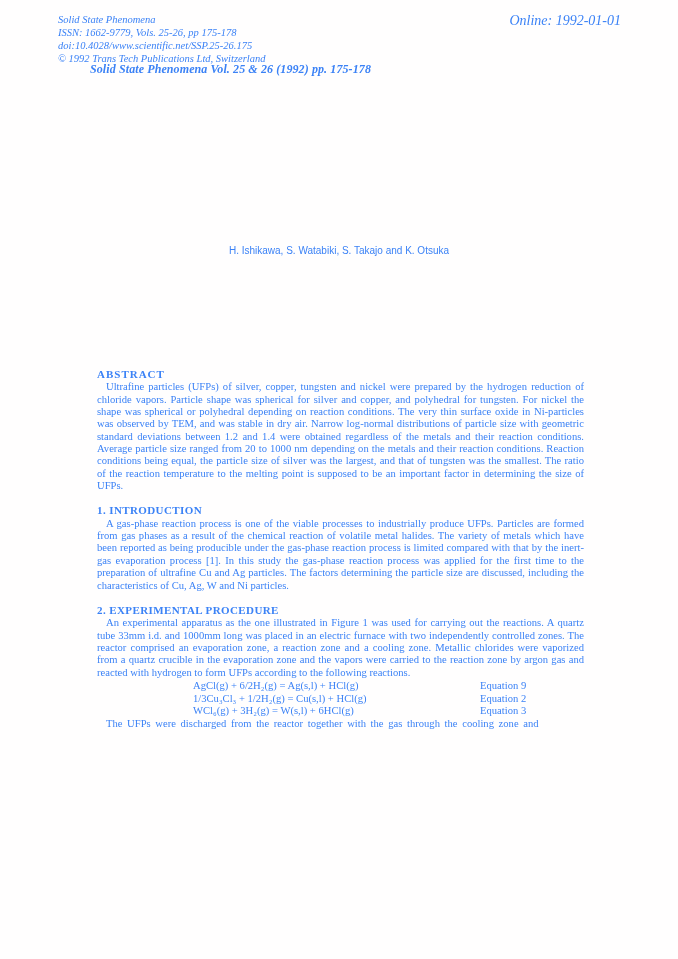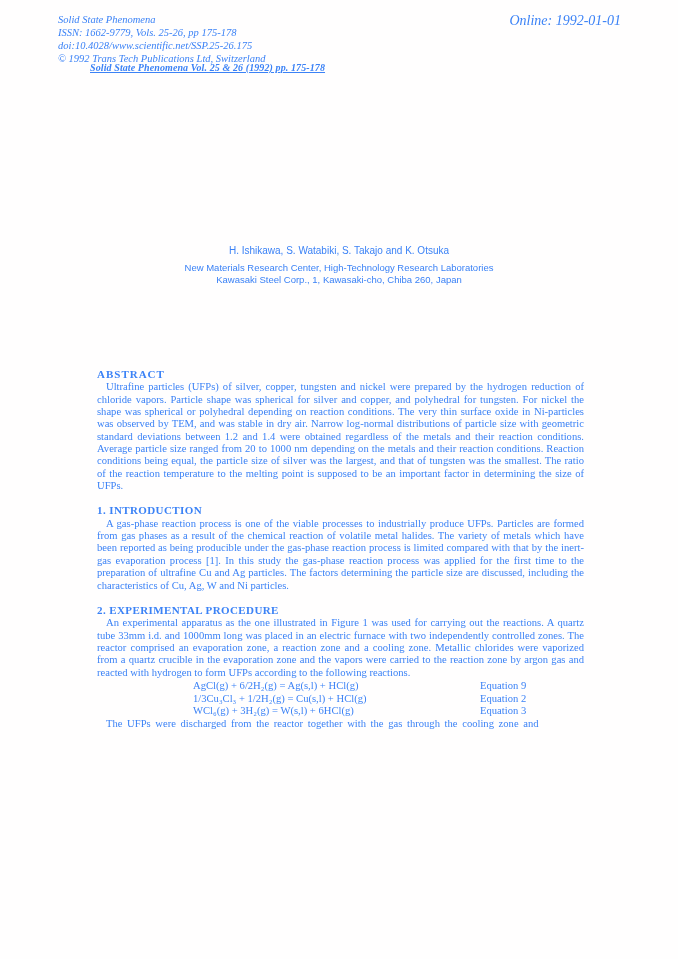--- a/index.html
+++ b/index.html
@@ -33,24 +33,23 @@
     font-size: 14px;
     white-space: nowrap;
   }
   .citation {
     position: absolute;
     left: 90px;
     top: 62px;
     font-family: "Liberation Serif", "DejaVu Serif", serif;
     font-style: italic;
     font-weight: bold;
-    font-size: 10px;
+    font-size: 12px;
     white-space: nowrap;
     letter-spacing: 0.1px;
-    text-decoration: underline;
   }
 
   
   .title-block {
     position: absolute;
     left: 0; right: 0;
     top: 201px;
     text-align: center;
     font-family: "Liberation Sans", "DejaVu Sans", sans-serif;
     font-weight: bold;
@@ -113,24 +112,20 @@
   <div class="hdr-left">
     <div>Solid State Phenomena</div>
     <div>ISSN: 1662-9779, Vols. 25-26, pp 175-178</div>
     <div>doi:10.4028/www.scientific.net/SSP.25-26.175</div>
     <div>© 1992 Trans Tech Publications Ltd, Switzerland</div>
   </div>
   <div class="hdr-right">Online: 1992-01-01</div>
   <div class="citation">Solid State Phenomena Vol. 25 &amp; 26 (1992) pp. 175-178</div>
 
   <div class="authors">H. Ishikawa, S. Watabiki, S. Takajo and K. Otsuka</div>
-  <div class="affil">
-    <div>New Materials Research Center, High-Technology Research Laboratories</div>
-    <div>Kawasaki Steel Corp., 1, Kawasaki-cho, Chiba 260, Japan</div>
-  </div>
 
   <div class="body-col">
 
     <div class="sec-heading" style="letter-spacing:1px;">ABSTRACT</div>
     <div class="para">Ultrafine particles (UFPs) of silver, copper, tungsten and nickel were prepared by the hydrogen reduction of chloride vapors.  Particle shape was spherical for silver and copper, and polyhedral for tungsten.  For nickel the shape was spherical or polyhedral depending on reaction conditions.  The very thin surface oxide in Ni-particles was observed by TEM, and was stable in dry air.  Narrow log-normal distributions of particle size with geometric standard deviations between 1.2 and 1.4 were obtained regardless of the metals and their reaction conditions.  Average particle size ranged from 20 to 1000 nm depending on the metals and their reaction conditions.  Reaction conditions being equal, the particle size of silver was the largest, and that of tungsten was the smallest.  The ratio of the reaction temperature to the melting point is supposed to be an important factor in determining the size of UFPs.</div>
 
     <div class="gap"></div>
     <div class="sec-heading">1.   INTRODUCTION</div>
     <div class="para">A gas-phase reaction process is one of the viable processes to industrially produce UFPs. Particles are formed from gas phases as a result of the chemical reaction of volatile metal halides. The variety of metals which have been reported as being producible under the gas-phase reaction process is limited compared with that by the inert-gas evaporation process [1].  In this study the gas-phase reaction process was applied for the first time to the preparation of ultrafine Cu and Ag particles.  The factors determining the particle size are discussed, including the characteristics of Cu, Ag, W and Ni particles.</div>
 

